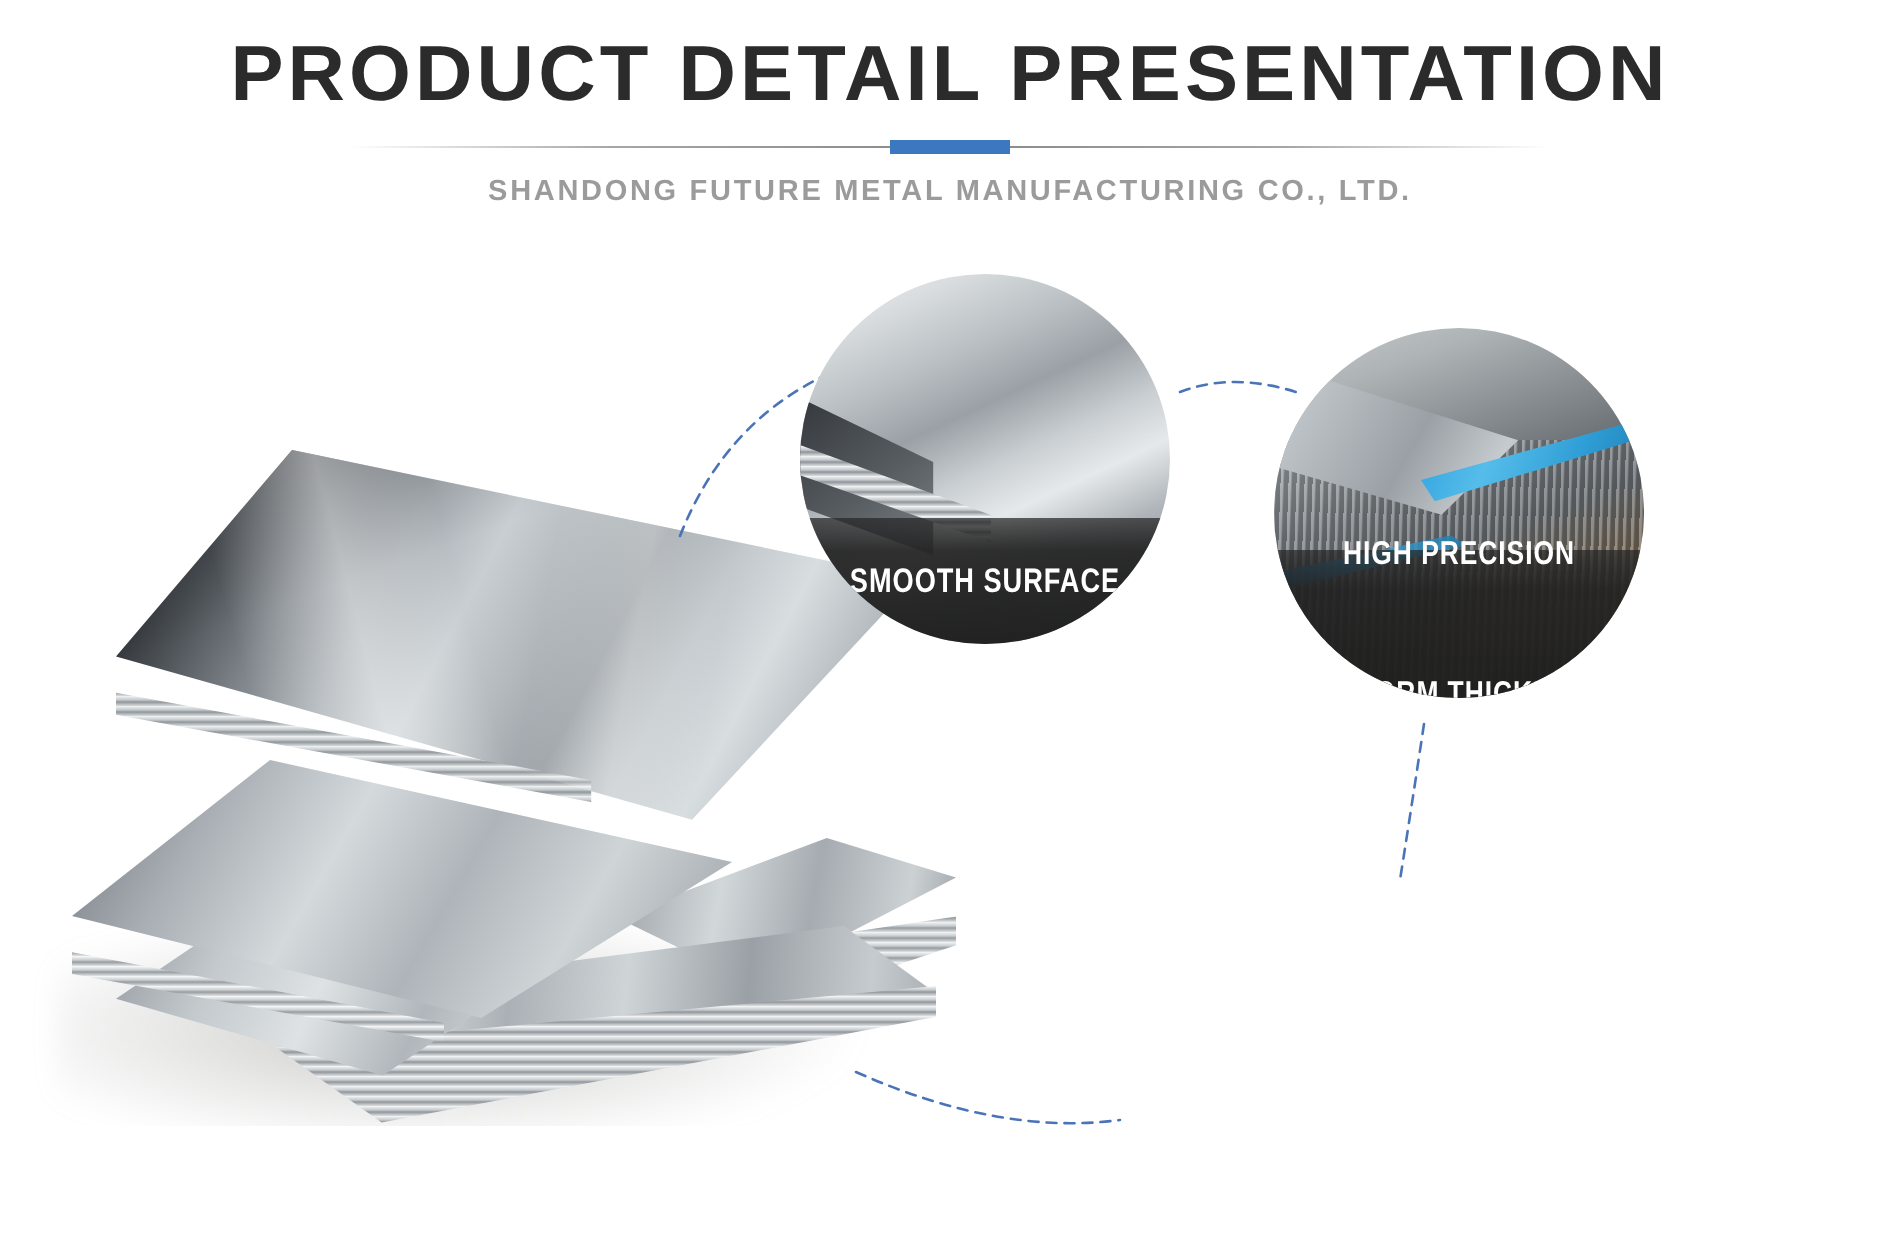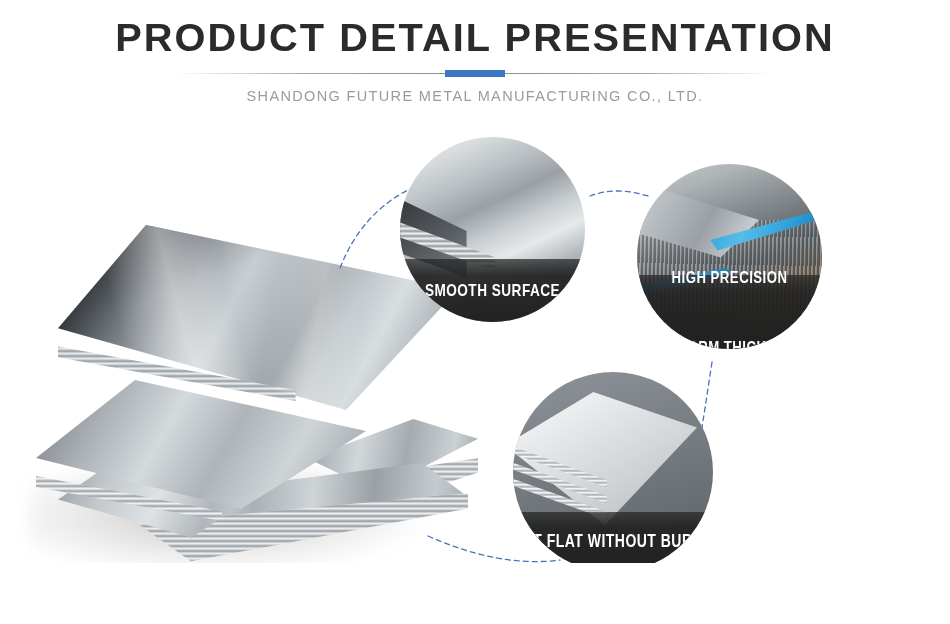--- a/index.html
+++ b/index.html
@@ -33,21 +33,21 @@
   .divider-accent{
     position:absolute;left:50%;top:0;margin-left:-30px;
     width:60px;height:7px;background:#3b78c0;
   }
   .subtitle{
     position:absolute;left:0;top:88px;width:950px;
     text-align:center;
     font-size:14.5px;
     letter-spacing:1.35px;
     color:#9b9b9b;
-    font-weight:normal;
+    font-weight:bold;
     white-space:nowrap;
   }
 
   
   .product{
     position:absolute;left:18px;top:205px;width:430px;height:390px;
   }
   .pshadow{
     position:absolute;left:10px;top:250px;width:400px;height:120px;
     background:radial-gradient(ellipse at 45% 50%,rgba(120,118,115,.40) 0%,rgba(150,148,145,.18) 45%,rgba(255,255,255,0) 72%);
@@ -255,24 +255,14 @@
     <div class="lines"></div>
     <div class="bluestrip2"></div>
     <div class="plate"></div>
     <div class="bluestrip"></div>
     <div class="band">
       <div class="band-label l1">HIGH PRECISION</div>
       <div class="band-label l2">UNIFORM THICKNESS</div>
     </div>
   </div>
 
-  <div class="callout c3">
-    <div class="photo"></div>
-    <div class="corner"></div>
-    <div class="lam1"></div>
-    <div class="lam2"></div>
-    <div class="lam3"></div>
-    <div class="band">
-      <div class="band-label">CUT FLAT WITHOUT BURRS</div>
-    </div>
-  </div>
 
 </div>
 
 </body></html>

